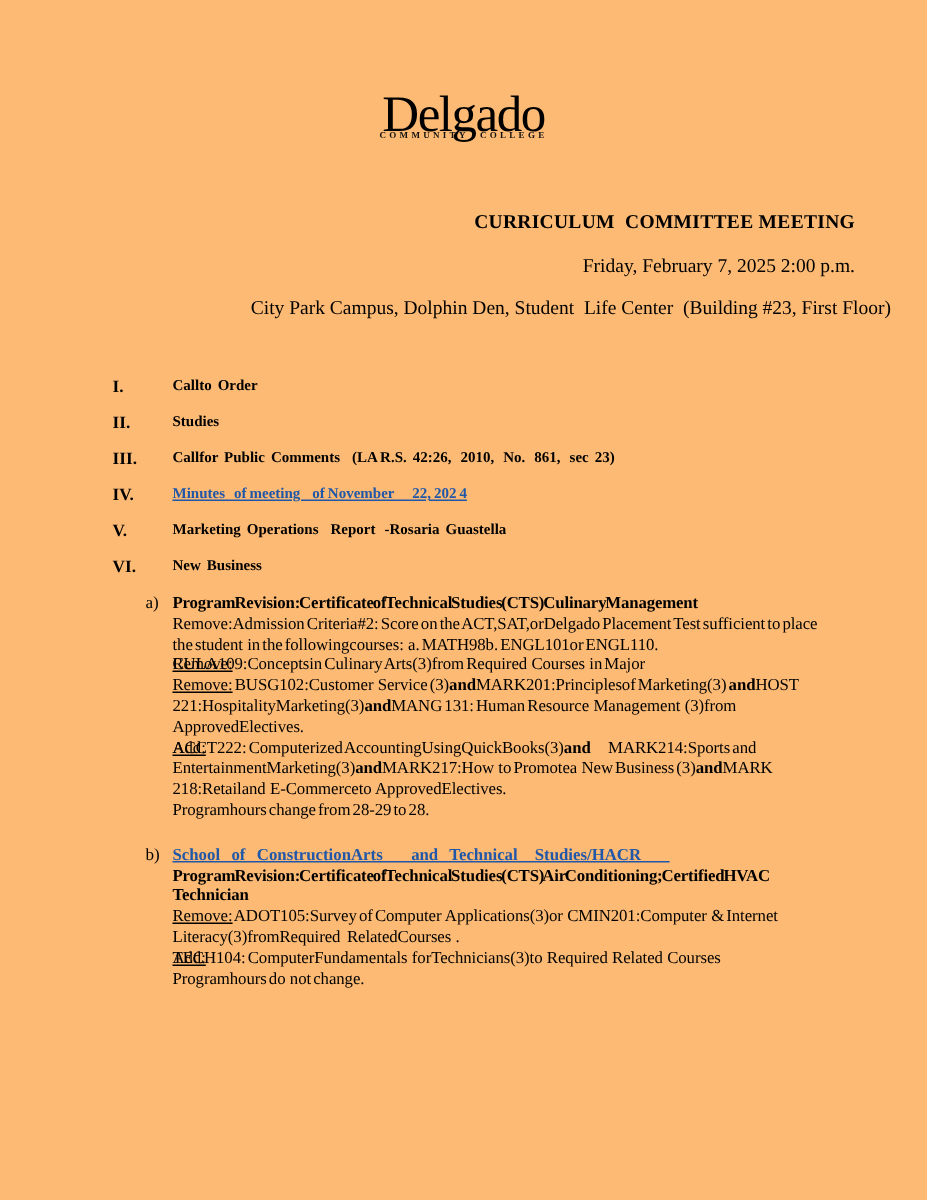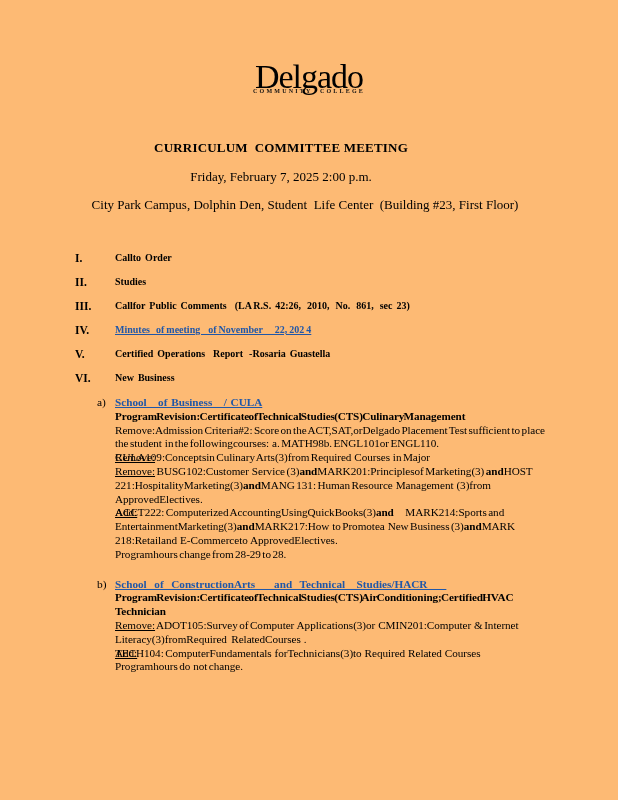--- a/index.html
+++ b/index.html
@@ -17,21 +17,21 @@
   .logo-wordmark{
     font-size:34px;font-weight:400;letter-spacing:-1px;line-height:34px;
   }
   .logo-subtext{
     width:112px;margin:-6px auto 0 auto;
     display:flex;justify-content:space-between;
     font-size:6px;letter-spacing:2.2px;font-weight:700;color:#111;
   }
 
   
-  .hline{position:absolute;left:4px;width:554px;text-align:center;white-space:pre-wrap;}
+  .hline{position:absolute;left:16px;width:554px;text-align:right;white-space:pre-wrap;}
   .title{top:140px;font-size:13px;font-weight:700;letter-spacing:.2px;}
   .datetime{top:169px;font-size:13px;}
   .location{top:197px;font-size:13px;margin-left:24px;}
   .agenda-label{top:226px;font-size:12.5px;font-weight:700;letter-spacing:.3px;}
 
   
   .agenda-list{position:absolute;top:252px;left:75px;width:500px;}
   .agenda-row{display:flex;height:24px;align-items:flex-start;}
   .agenda-numeral{width:40px;flex:none;font-size:11.5px;font-weight:700;}
   .agenda-text{font-size:10px;font-weight:700;white-space:pre-wrap;word-spacing:-.5px;}
@@ -98,34 +98,33 @@
     <span class="agenda-text">Callfor  Public  Comments    (LA R.S.  42:26,   2010,   No.   861,   sec  23)</span>
   </div>
 
   <div class="agenda-row">
     <span class="agenda-numeral">IV.</span>
     <span class="agenda-text agenda-link">Minutes   of meeting    of November      22, 202 4</span>
   </div>
 
   <div class="agenda-row">
     <span class="agenda-numeral">V.</span>
-    <span class="agenda-text">Certified  Operations    Report   -Rosaria  Guastella</span>
+    <span class="agenda-text">Marketing  Operations    Report   -Rosaria  Guastella</span>
   </div>
 
   <div class="agenda-row">
     <span class="agenda-numeral">VI.</span>
     <span class="agenda-text">New  Business</span>
   </div>
 </div>
 
   <div class="sub-items" id="sub-items">
   <div class="sub-item">
     <span class="sub-letter">a)</span>
     <div class="sub-content">
-      <div><a class="school-link">School   of Business   / CULA</a></div>
       <div class="revision-heading">Program Revision: Certificate of Technical Studies (CTS) Culinary Management</div>
       <div class="paragraphs">
             <div class="para"><span>Remove:Admission Criteria#2: Score on the ACT,SAT,orDelgado Placement Test sufficient to place the student  in the followingcourses:  a. MATH98b. ENGL101or ENGL110.</span></div>
             <div class="para"><span class="overlap"><span class="under">CULA109:</span><span class="over">Remove:</span></span><span>Conceptsin Culinary Arts(3)from Required  Courses  in Major</span></div>
             <div class="para"><span class="seg-u">Remove:</span><span> BUSG102:Customer  Service (3)</span><span class="seg-b">and</span><span>MARK201:Principlesof Marketing(3) </span><span class="seg-b">and</span><span>HOST 221:HospitalityMarketing(3)</span><span class="seg-b">and</span><span>MANG 131: Human Resource  Management  (3)from ApprovedElectives.</span></div>
             <div class="para"><span class="overlap"><span class="under">ACCT</span><span class="over">Add:</span></span><span>222: Computerized AccountingUsingQuickBooks(3)</span><span class="seg-b">and</span><span>        MARK214:Sports and EntertainmentMarketing(3)</span><span class="seg-b">and</span><span>MARK217:How  to Promotea  New Business (3)</span><span class="seg-b">and</span><span>MARK 218:Retailand  E-Commerceto  ApprovedElectives.</span></div>
             <div class="para"><span>Programhours change from 28-29 to 28.</span></div>
           </div>
     </div>
   </div>

